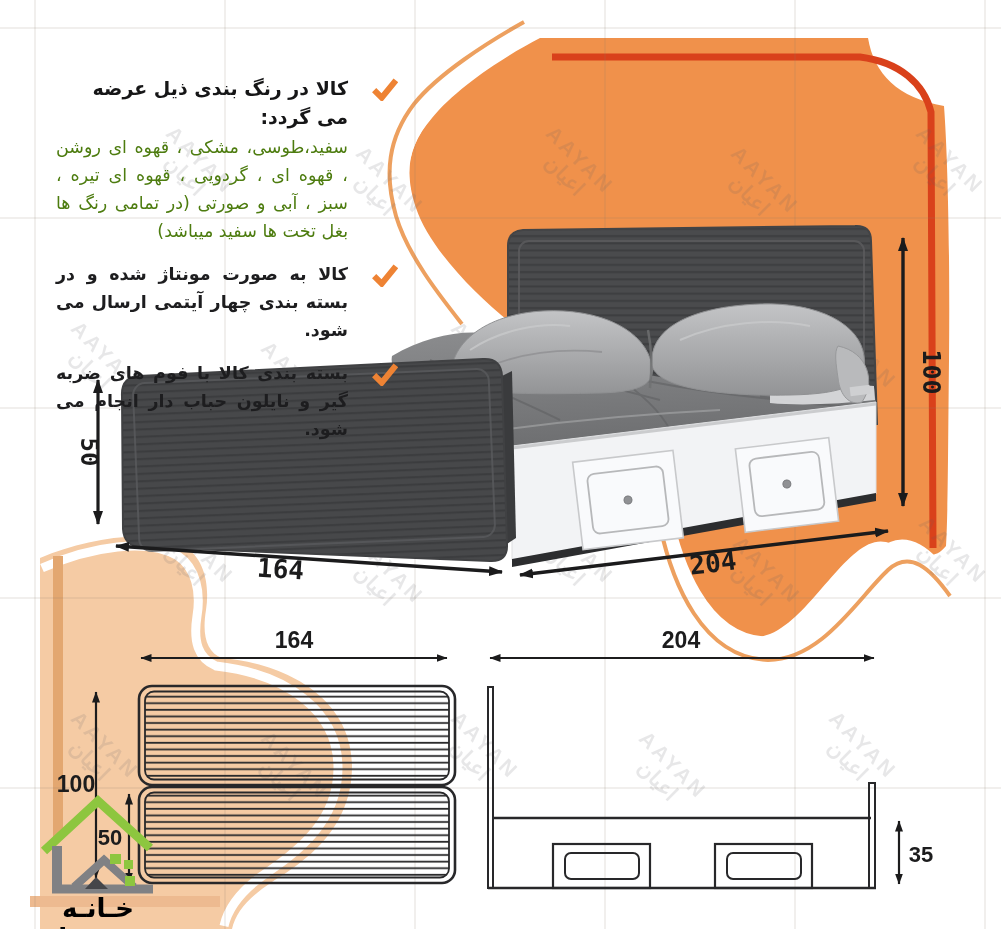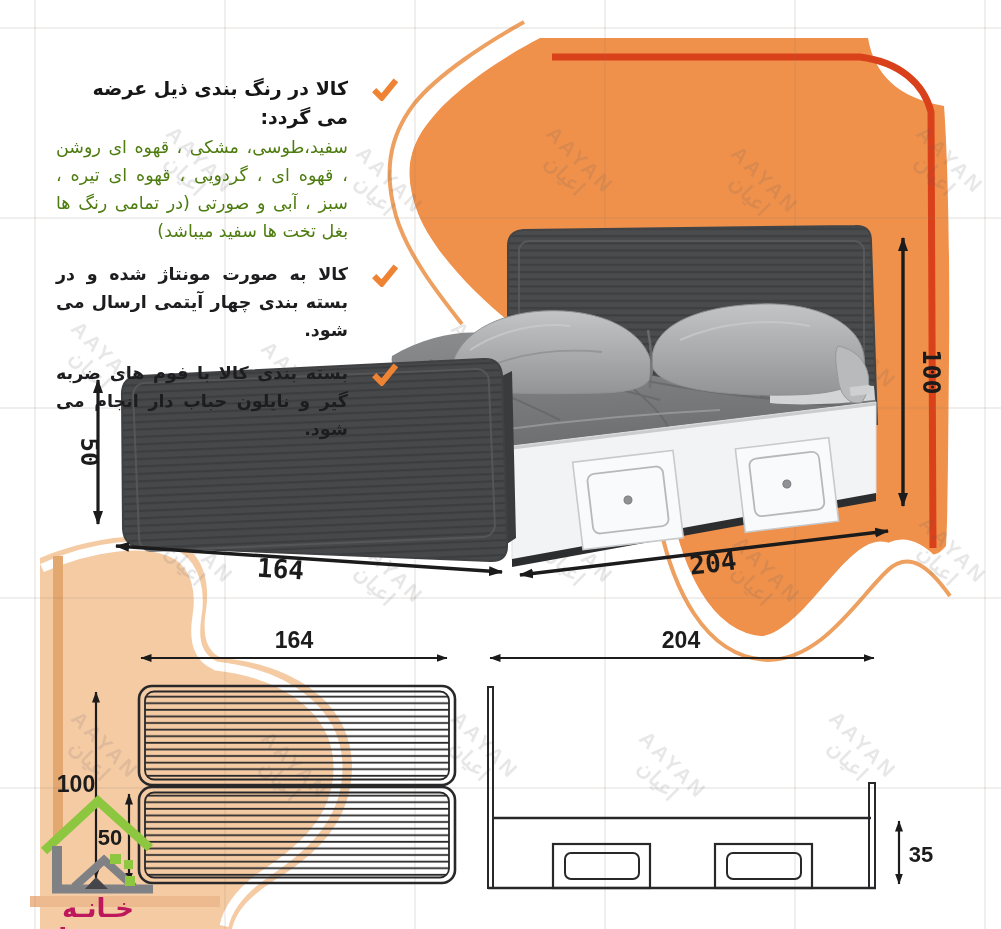--- a/index.html
+++ b/index.html
@@ -10,21 +10,21 @@
   .info-panel{position:absolute;left:56px;top:74px;width:342px;direction:rtl;}
   .info-item{display:flex;align-items:flex-start;gap:24px;margin-bottom:15px;}
   .check{flex:0 0 26px;margin-top:3px;}
   .info-text{flex:1;}
   .info-title{font-size:19px;font-weight:bold;color:#161617;line-height:1.55;}
   .info-body{font-size:17.5px;color:#4d7c0f;line-height:1.6;text-align:justify;text-align-last:right;}
   .info-body.bold{font-weight:bold;color:#1d1d1f;}
   
   .logo-text{position:absolute;left:18px;top:893px;width:160px;direction:rtl;text-align:center;
              font-size:26px;font-weight:bold;letter-spacing:0;}
-  .logo-text .g{color:#be185d;} .logo-text .green{color:#8dc63f;}
+  .logo-text .g{color:#000000;} .logo-text .green{color:#8dc63f;}
   
   .dim{font-family:"DejaVu Sans Mono",monospace;font-weight:bold;fill:#1b1b1c;}
   .tdim{font-family:"Liberation Sans",sans-serif;font-weight:bold;fill:#1c1c1d;}
   .wm text{fill:#5e5e66;opacity:.14;font-size:21px;font-weight:bold;letter-spacing:3px;
            text-anchor:middle;font-family:"Liberation Sans",sans-serif;}
 </style>
 </head>
 <body>
 
 <div class="canvas">

